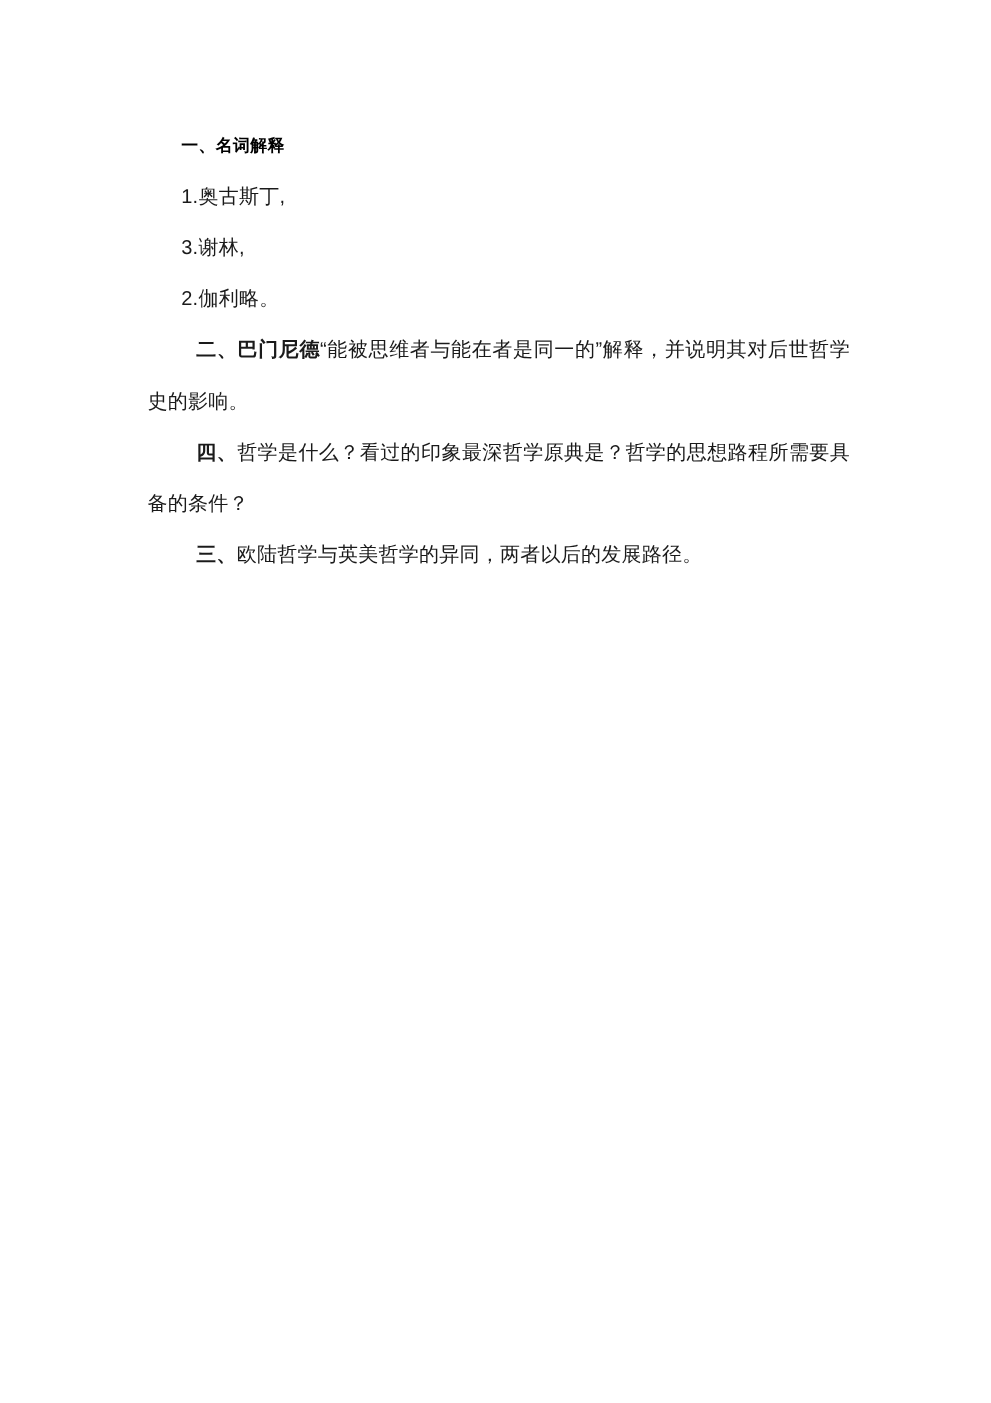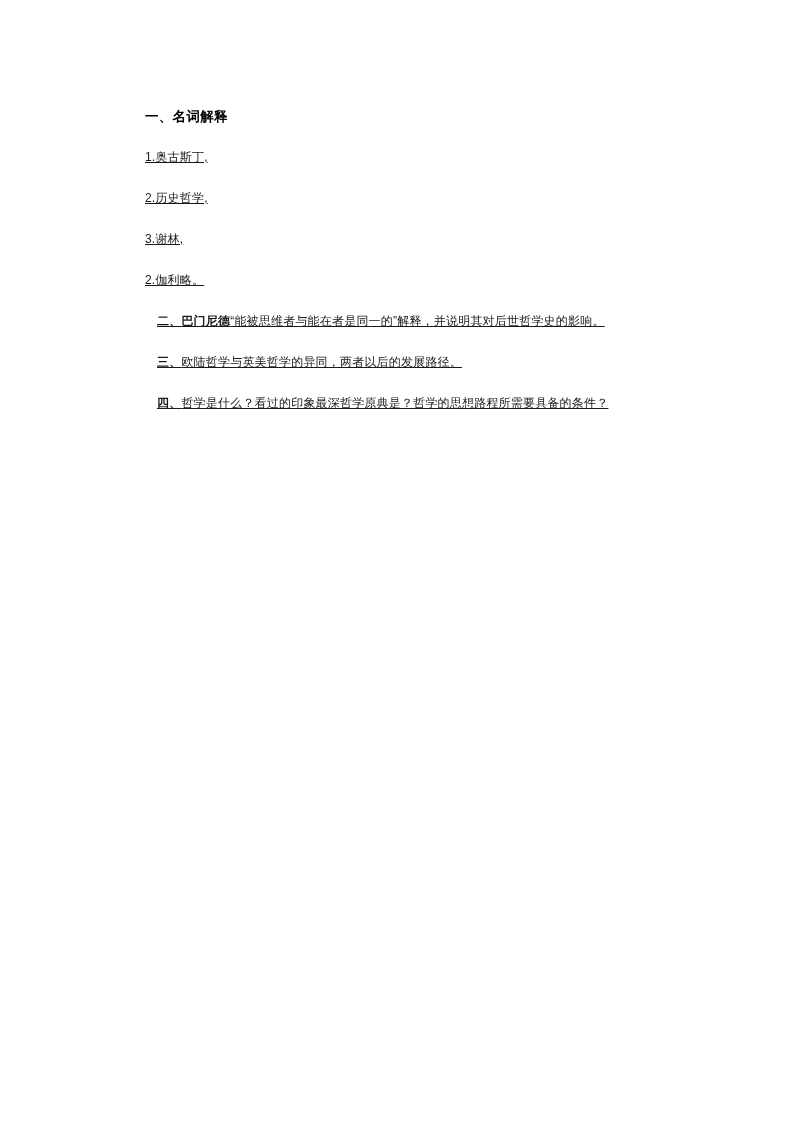--- a/index.html
+++ b/index.html
@@ -18,27 +18,26 @@
     position: relative;
     width: 793px;
     height: 1074px;
     box-sizing: border-box;
     padding: 96px 118px 0 118px;
   }
   .doc-body {
     width: 562px;
   }
   .para {
-    font-size: 12px;
+    font-size: 16px;
     line-height: 41px;
     letter-spacing: 0.2px;
     text-align: justify;
     margin: 0;
     color: #1a1a1a;
-    text-decoration: underline;
   }
   .para.indent {
     text-indent: 27px;
   }
   .heading {
     font-weight: bold;
     font-size: 13.5px;
     line-height: 41px;
     letter-spacing: 0.3px;
     margin: 0;
@@ -52,24 +51,23 @@
 </style>
 </head>
 <body>
 
 <div class="page">
   <div class="doc-body">
 
     <p class="heading">一、名词解释</p>
 
     <p class="para indent">1.奥古斯丁,</p>
-    <p class="para indent">2.历史哲学,</p>
     <p class="para indent">3.谢林,</p>
     <p class="para indent">2.伽利略。</p>
 
     <p class="para indent"><span class="q-lead">二、巴门尼德</span><span>“能被思维者与能在者是同一的”解释，并说明其对后世哲学史的影响。</span></p>
 
+    <p class="para indent"><span class="q-lead">四、</span><span>哲学是什么？看过的印象最深哲学原典是？哲学的思想路程所需要具备的条件？</span></p>
+
     <p class="para indent"><span class="q-lead">三、</span><span>欧陆哲学与英美哲学的异同，两者以后的发展路径。</span></p>
-
-    <p class="para indent"><span class="q-lead">四、</span><span>哲学是什么？看过的印象最深哲学原典是？哲学的思想路程所需要具备的条件？</span></p>
 
   </div>
 </div>
 
 </body></html>

